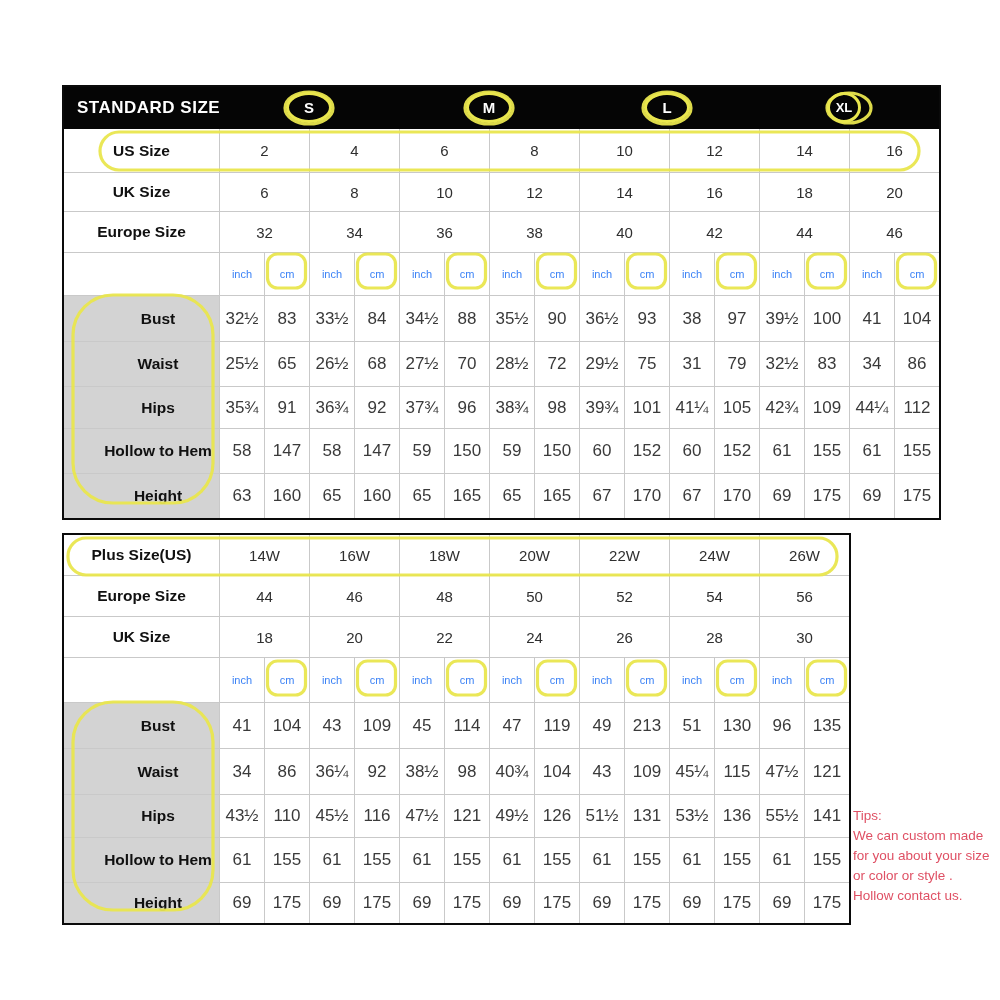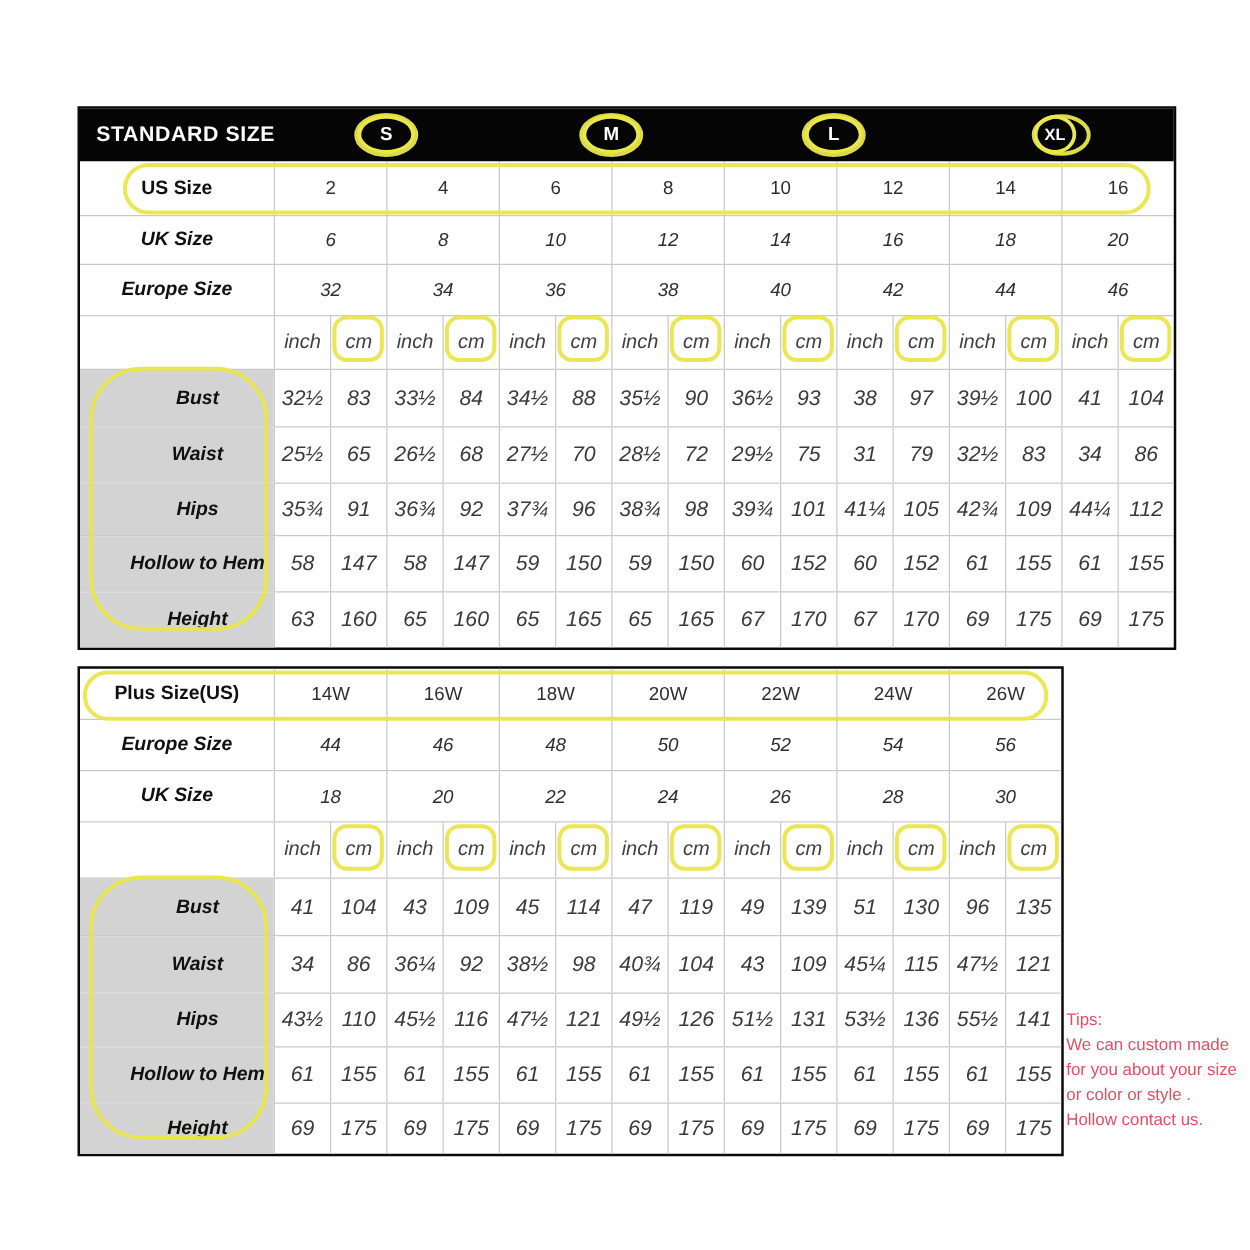--- a/index.html
+++ b/index.html
@@ -22,32 +22,32 @@
     position:absolute;top:5px;height:31px;width:46px;box-sizing:border-box;
     border:3px solid var(--hl);border-radius:50%;
     display:flex;align-items:center;justify-content:center;
     color:#fff;font-weight:bold;font-size:15px;
   }
   .oval-s{left:222px;} .oval-m{left:402px;} .oval-l{left:580px;}
   .oval-xl{left:763px;width:34px;font-size:13px;}
   .row{display:grid;}
   .tbl-standard .row{grid-template-columns:155px repeat(16,1fr);}
   .tbl-plus .row{grid-template-columns:155px repeat(14,1fr);}
-  .tbody .row + .row{border-top:1px solid var(--grid);font-style:italic;}
+  .tbody .row + .row{border-top:1px solid var(--grid);}
   .tbl-plus .tbody .row:first-child{border-top:none;}
   .cell{
     display:flex;align-items:center;justify-content:center;
     border-left:1px solid var(--grid);box-sizing:border-box;
     color:#3a3a3a;font-size:17px;white-space:nowrap;overflow:hidden;
   }
   .cell:first-child{border-left:none;}
   .lbl{font-weight:bold;font-size:15.5px;color:#101010;}
   .gray{background:var(--labelbg);padding-left:33px;}
   .pair{grid-column:span 2;font-size:15px;color:#2f2f2f;}
-  .unit{font-size:16px;color:#404040;}
+  .unit{font-size:11px;color:#3b82f6;}
   .hl-overlay{position:absolute;left:0;top:0;width:1000px;height:1000px;pointer-events:none;}
   .hls{fill:none;stroke:var(--hl);stroke-width:3.2;opacity:.95;}
   .tips{position:absolute;left:853px;top:806px;width:146px;color:var(--tips);
         font-size:13.5px;line-height:20px;white-space:nowrap;}
 </style>
 </head>
 <body style="--hl: #e9e64e; --tips: #df5064; --labelbg: #d3d3d3;">
 
 <div class="page">
 
@@ -263,21 +263,21 @@
           <div class="cell lbl gray">Bust</div>
           <div class="cell ">41</div>
           <div class="cell ">104</div>
           <div class="cell ">43</div>
           <div class="cell ">109</div>
           <div class="cell ">45</div>
           <div class="cell ">114</div>
           <div class="cell ">47</div>
           <div class="cell ">119</div>
           <div class="cell ">49</div>
-          <div class="cell ">139</div>
+          <div class="cell ">213</div>
           <div class="cell ">51</div>
           <div class="cell ">130</div>
           <div class="cell ">96</div>
           <div class="cell ">135</div>
         </div>
         <div class="row" style="height: 45px;">
           <div class="cell lbl gray">Waist</div>
           <div class="cell ">34</div>
           <div class="cell ">86</div>
           <div class="cell ">36¼</div>

